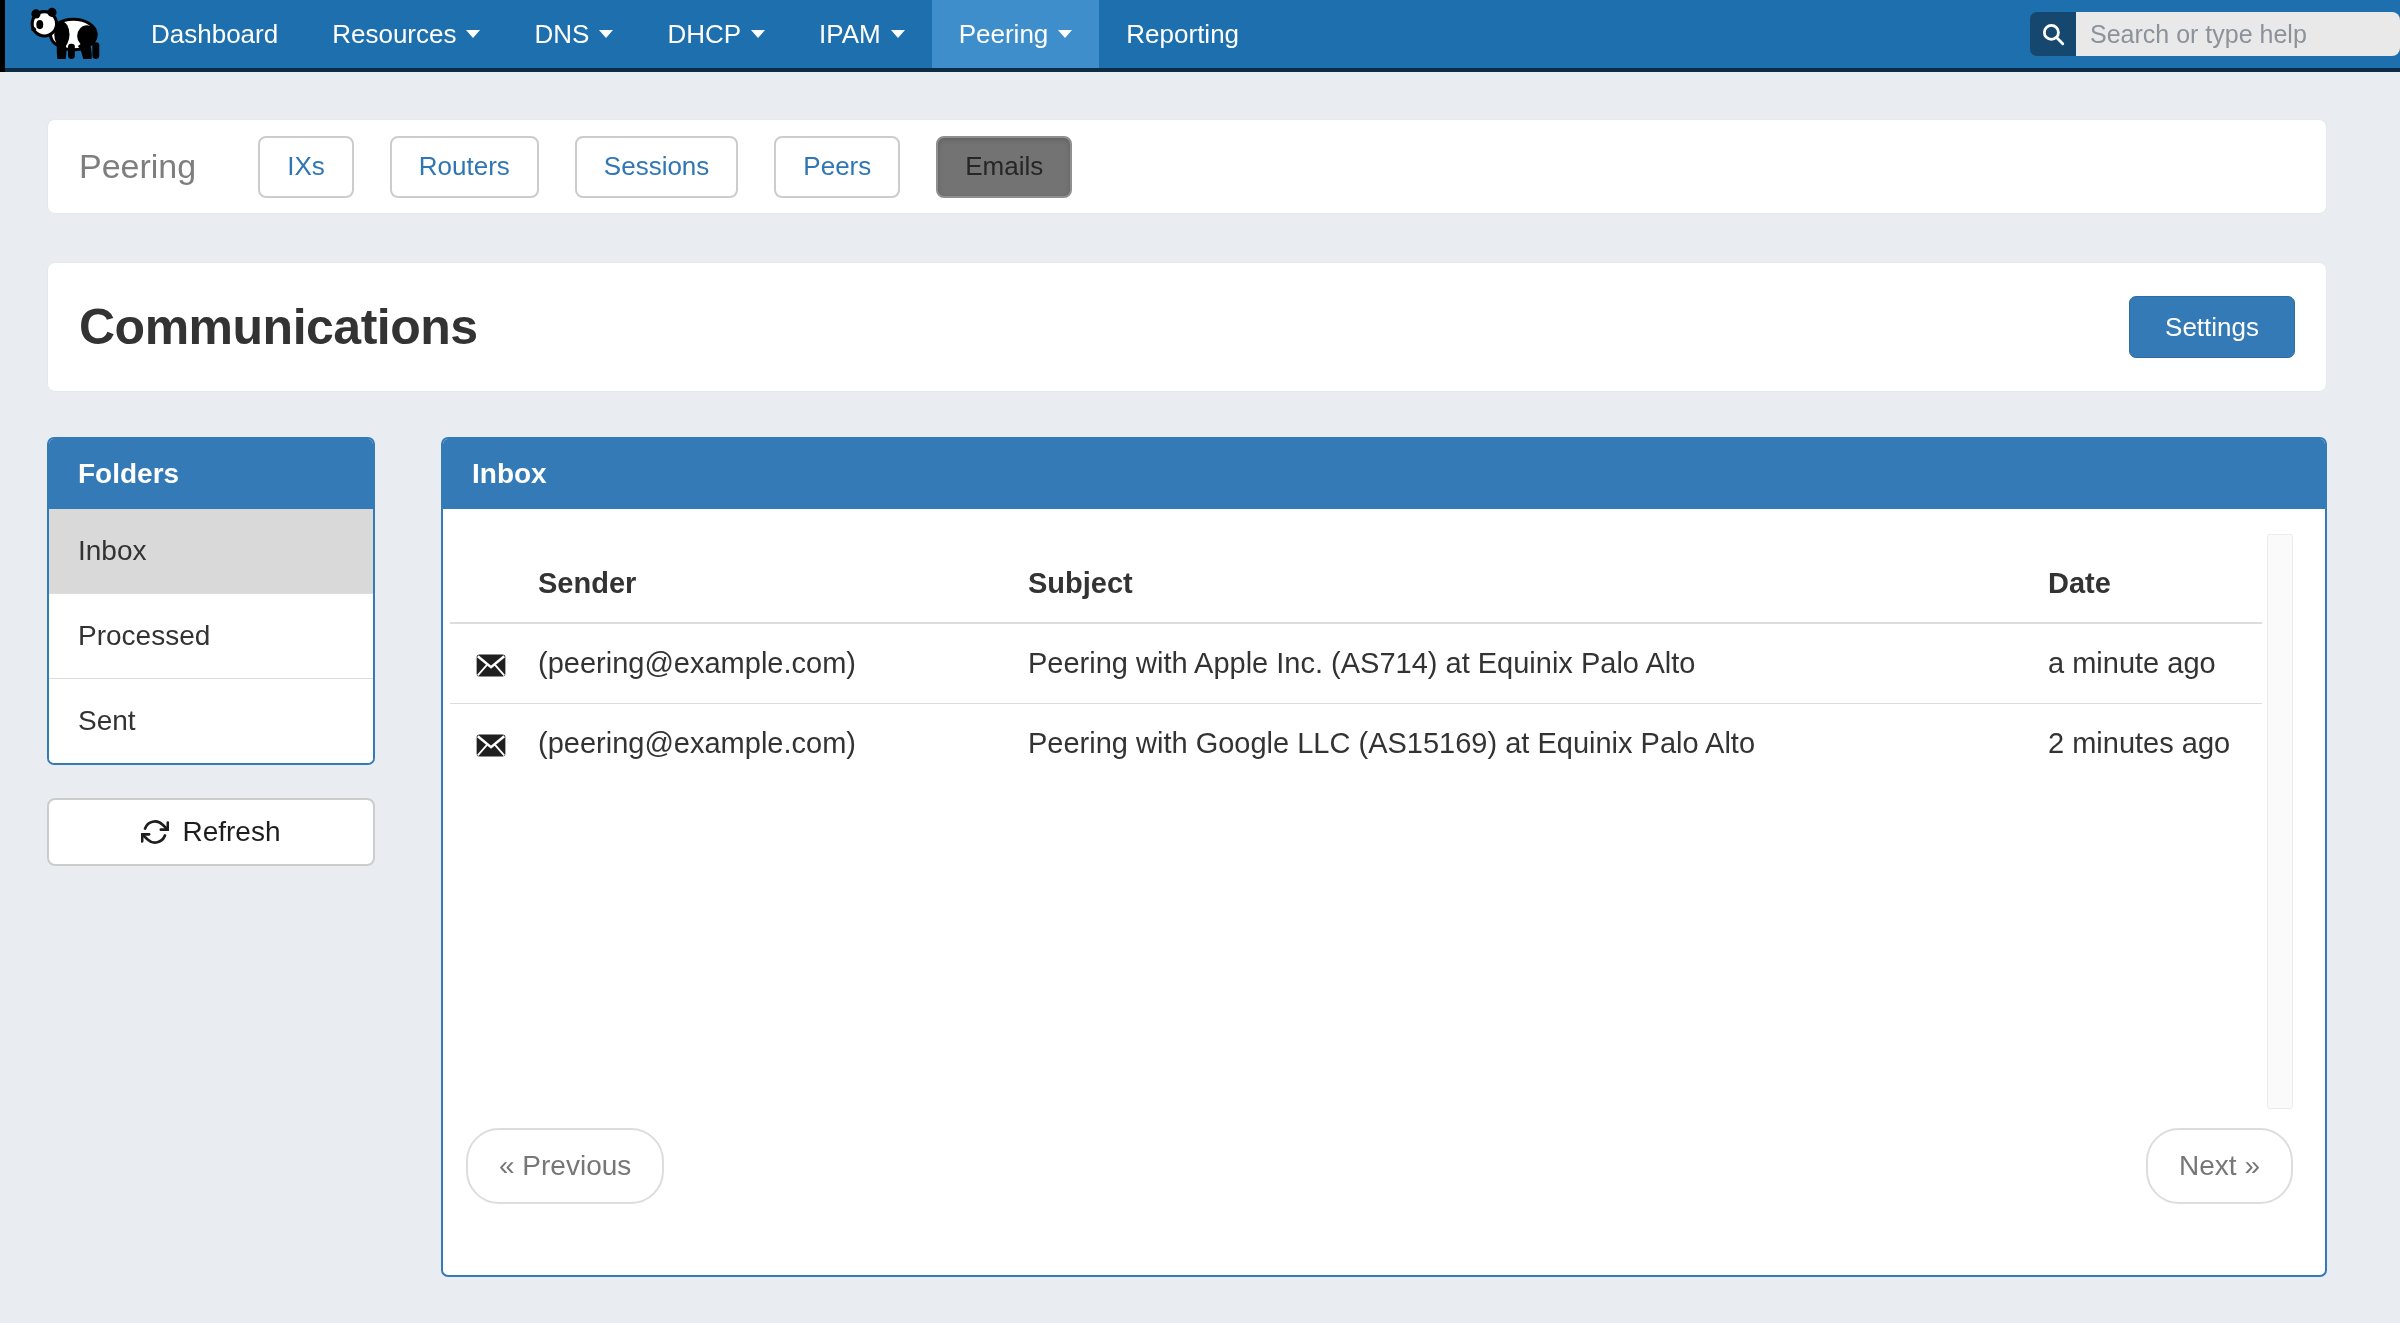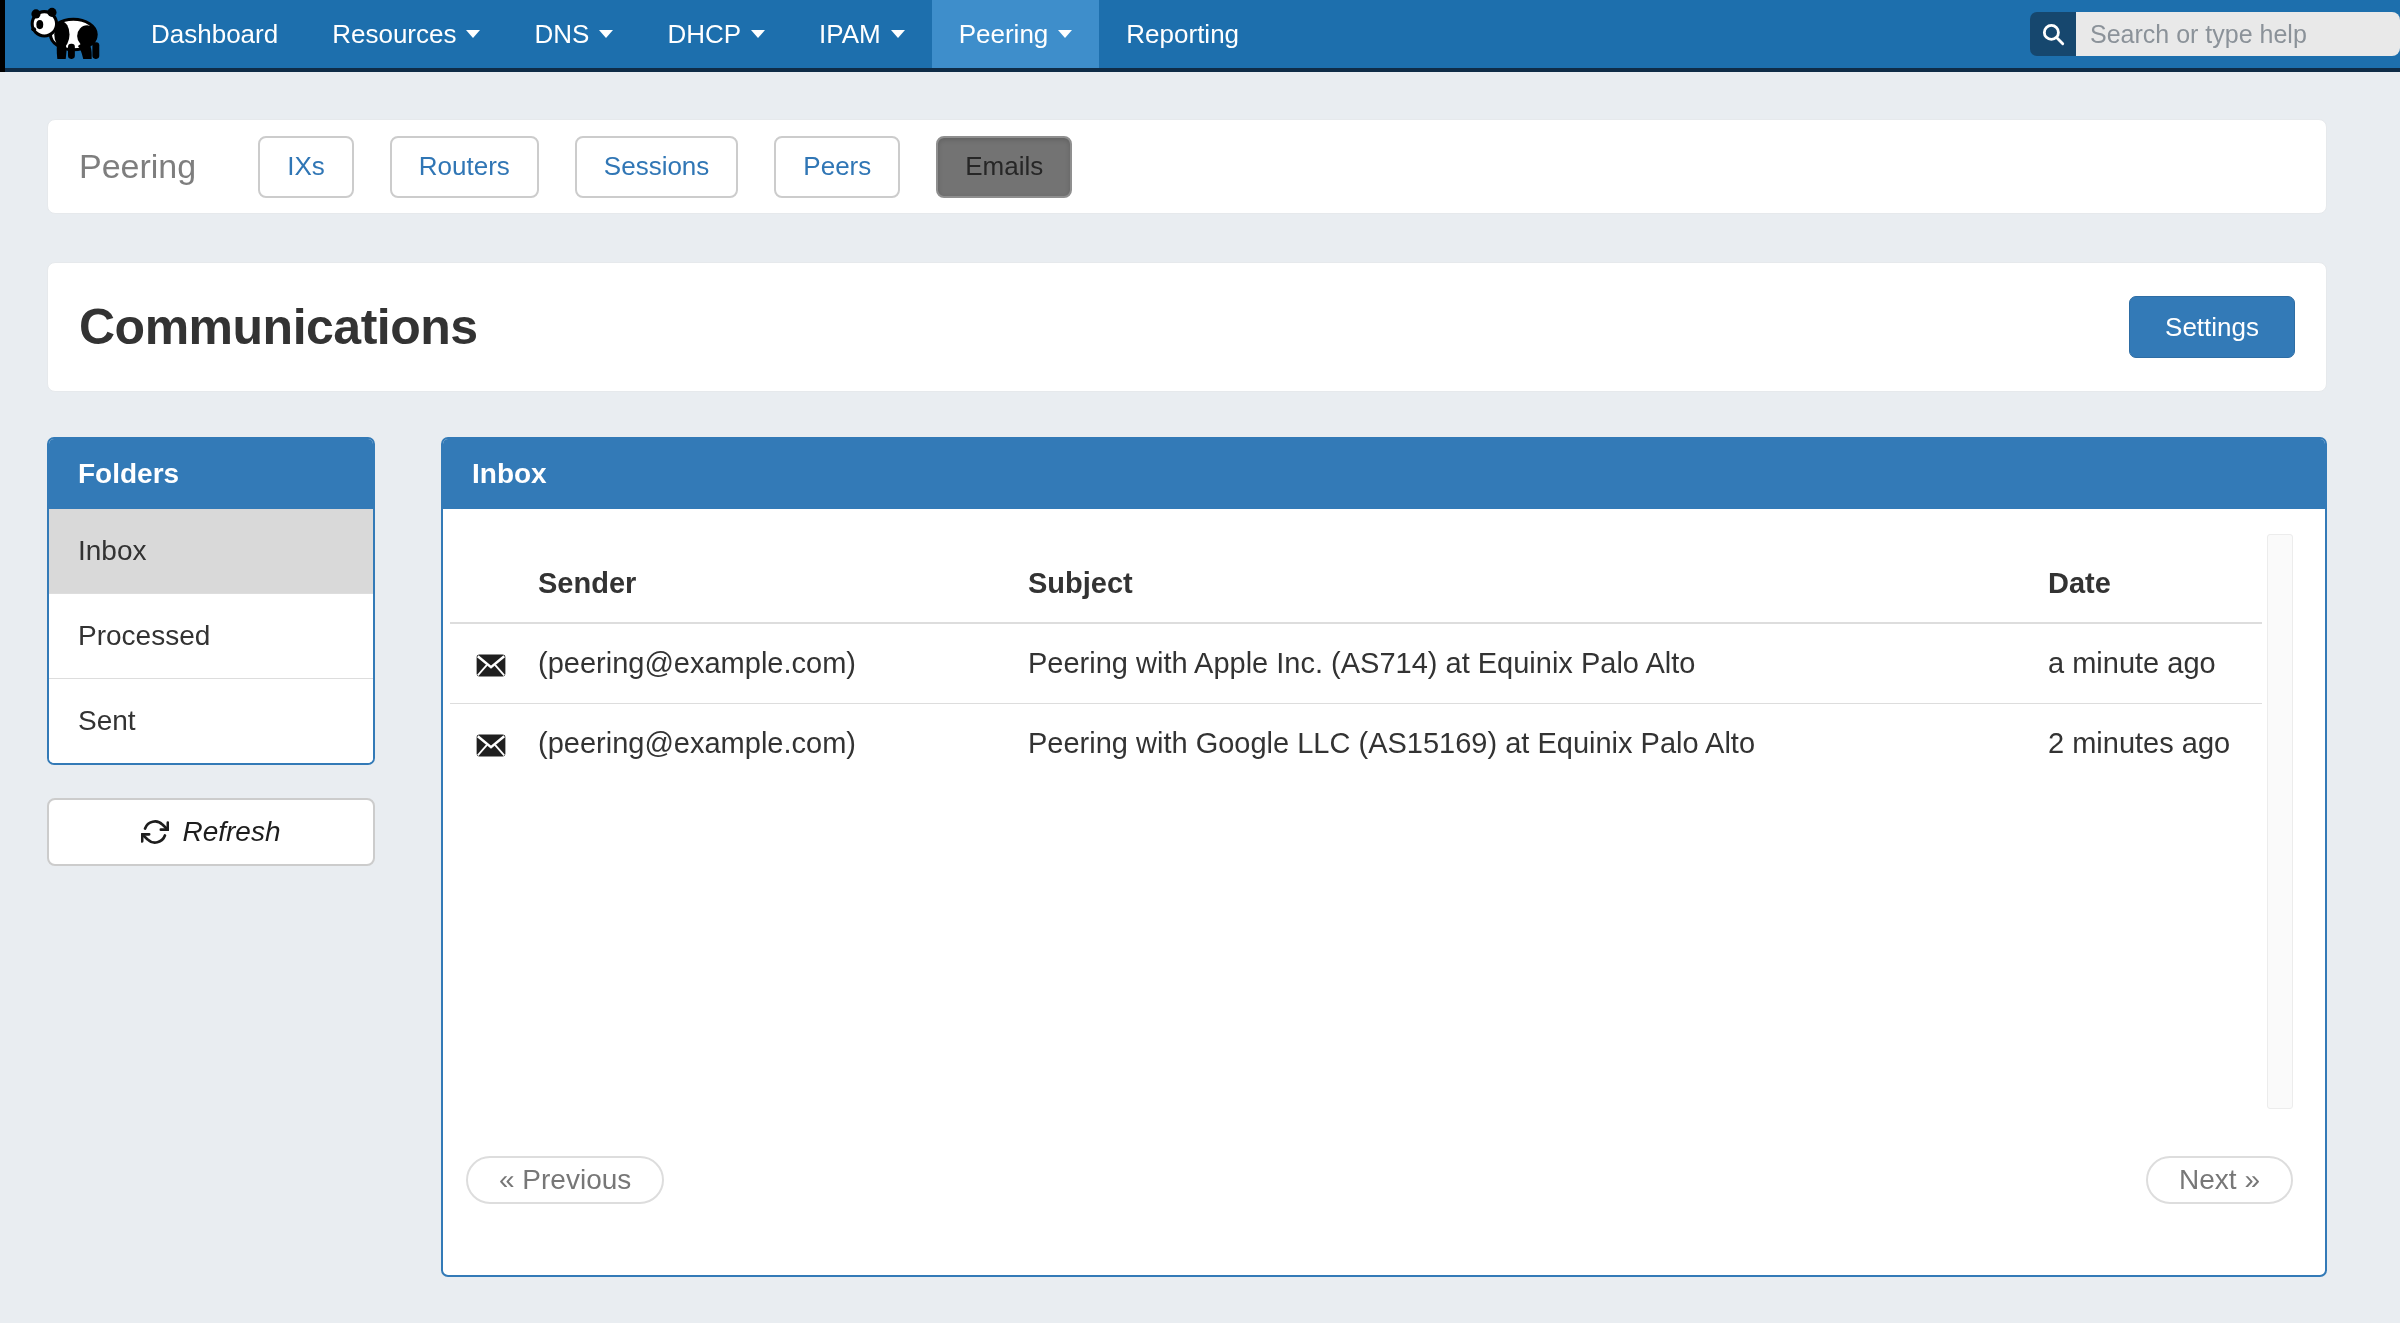--- a/index.html
+++ b/index.html
@@ -98,21 +98,21 @@
     font-size: 28px; color: #333;
     padding: 26px 29px; background: #fff; cursor: pointer;
   }
   .folder-item + .folder-item { border-top: 1px solid #ddd; }
   .folder-item.active { background: #d9d9d9; }
 
   .refresh-btn {
     margin-top: 33px; width: 100%; height: 68px;
     background: #fff; border: 2px solid #ccc; border-radius: 8px;
     font-size: 28px; color: #1d1d1d;
-    display: flex; align-items: center; justify-content: center; gap: 13px; font-style: italic;
+    display: flex; align-items: center; justify-content: center; gap: 13px;
   }
 
   .inbox-panel { height: 840px; display: flex; flex-direction: column; }
   .panel-body { flex: 1; position: relative; padding: 38px 63px 0 7px; }
   .mail-table { width: 100%; border-collapse: collapse; table-layout: fixed; }
   .mail-table th {
     text-align: left; font-size: 29px; font-weight: bold; color: #333;
     padding: 20px 16px 22px; border-bottom: 2px solid #ddd;
   }
   .mail-table td {
@@ -131,21 +131,21 @@
     position: absolute; top: 25px; right: 32px;
     width: 26px; height: 575px;
     background: #fafafa; border: 1px solid #ececec; border-radius: 3px;
   }
 
   .pager {
     display: flex; justify-content: space-between; align-items: center;
     padding: 0 32px 0 23px; margin-bottom: 71px;
   }
   .pill {
-    height: 48px; padding: 0 31px;
+    height: 76px; padding: 0 31px;
     border-radius: 33px; border: 2px solid #ddd;
     background: #fff; color: #777; font-size: 28px;
   }
 </style>
 </head>
 <body>
 
 <div class="navbar">
   <div class="edge-mark"></div>
 

